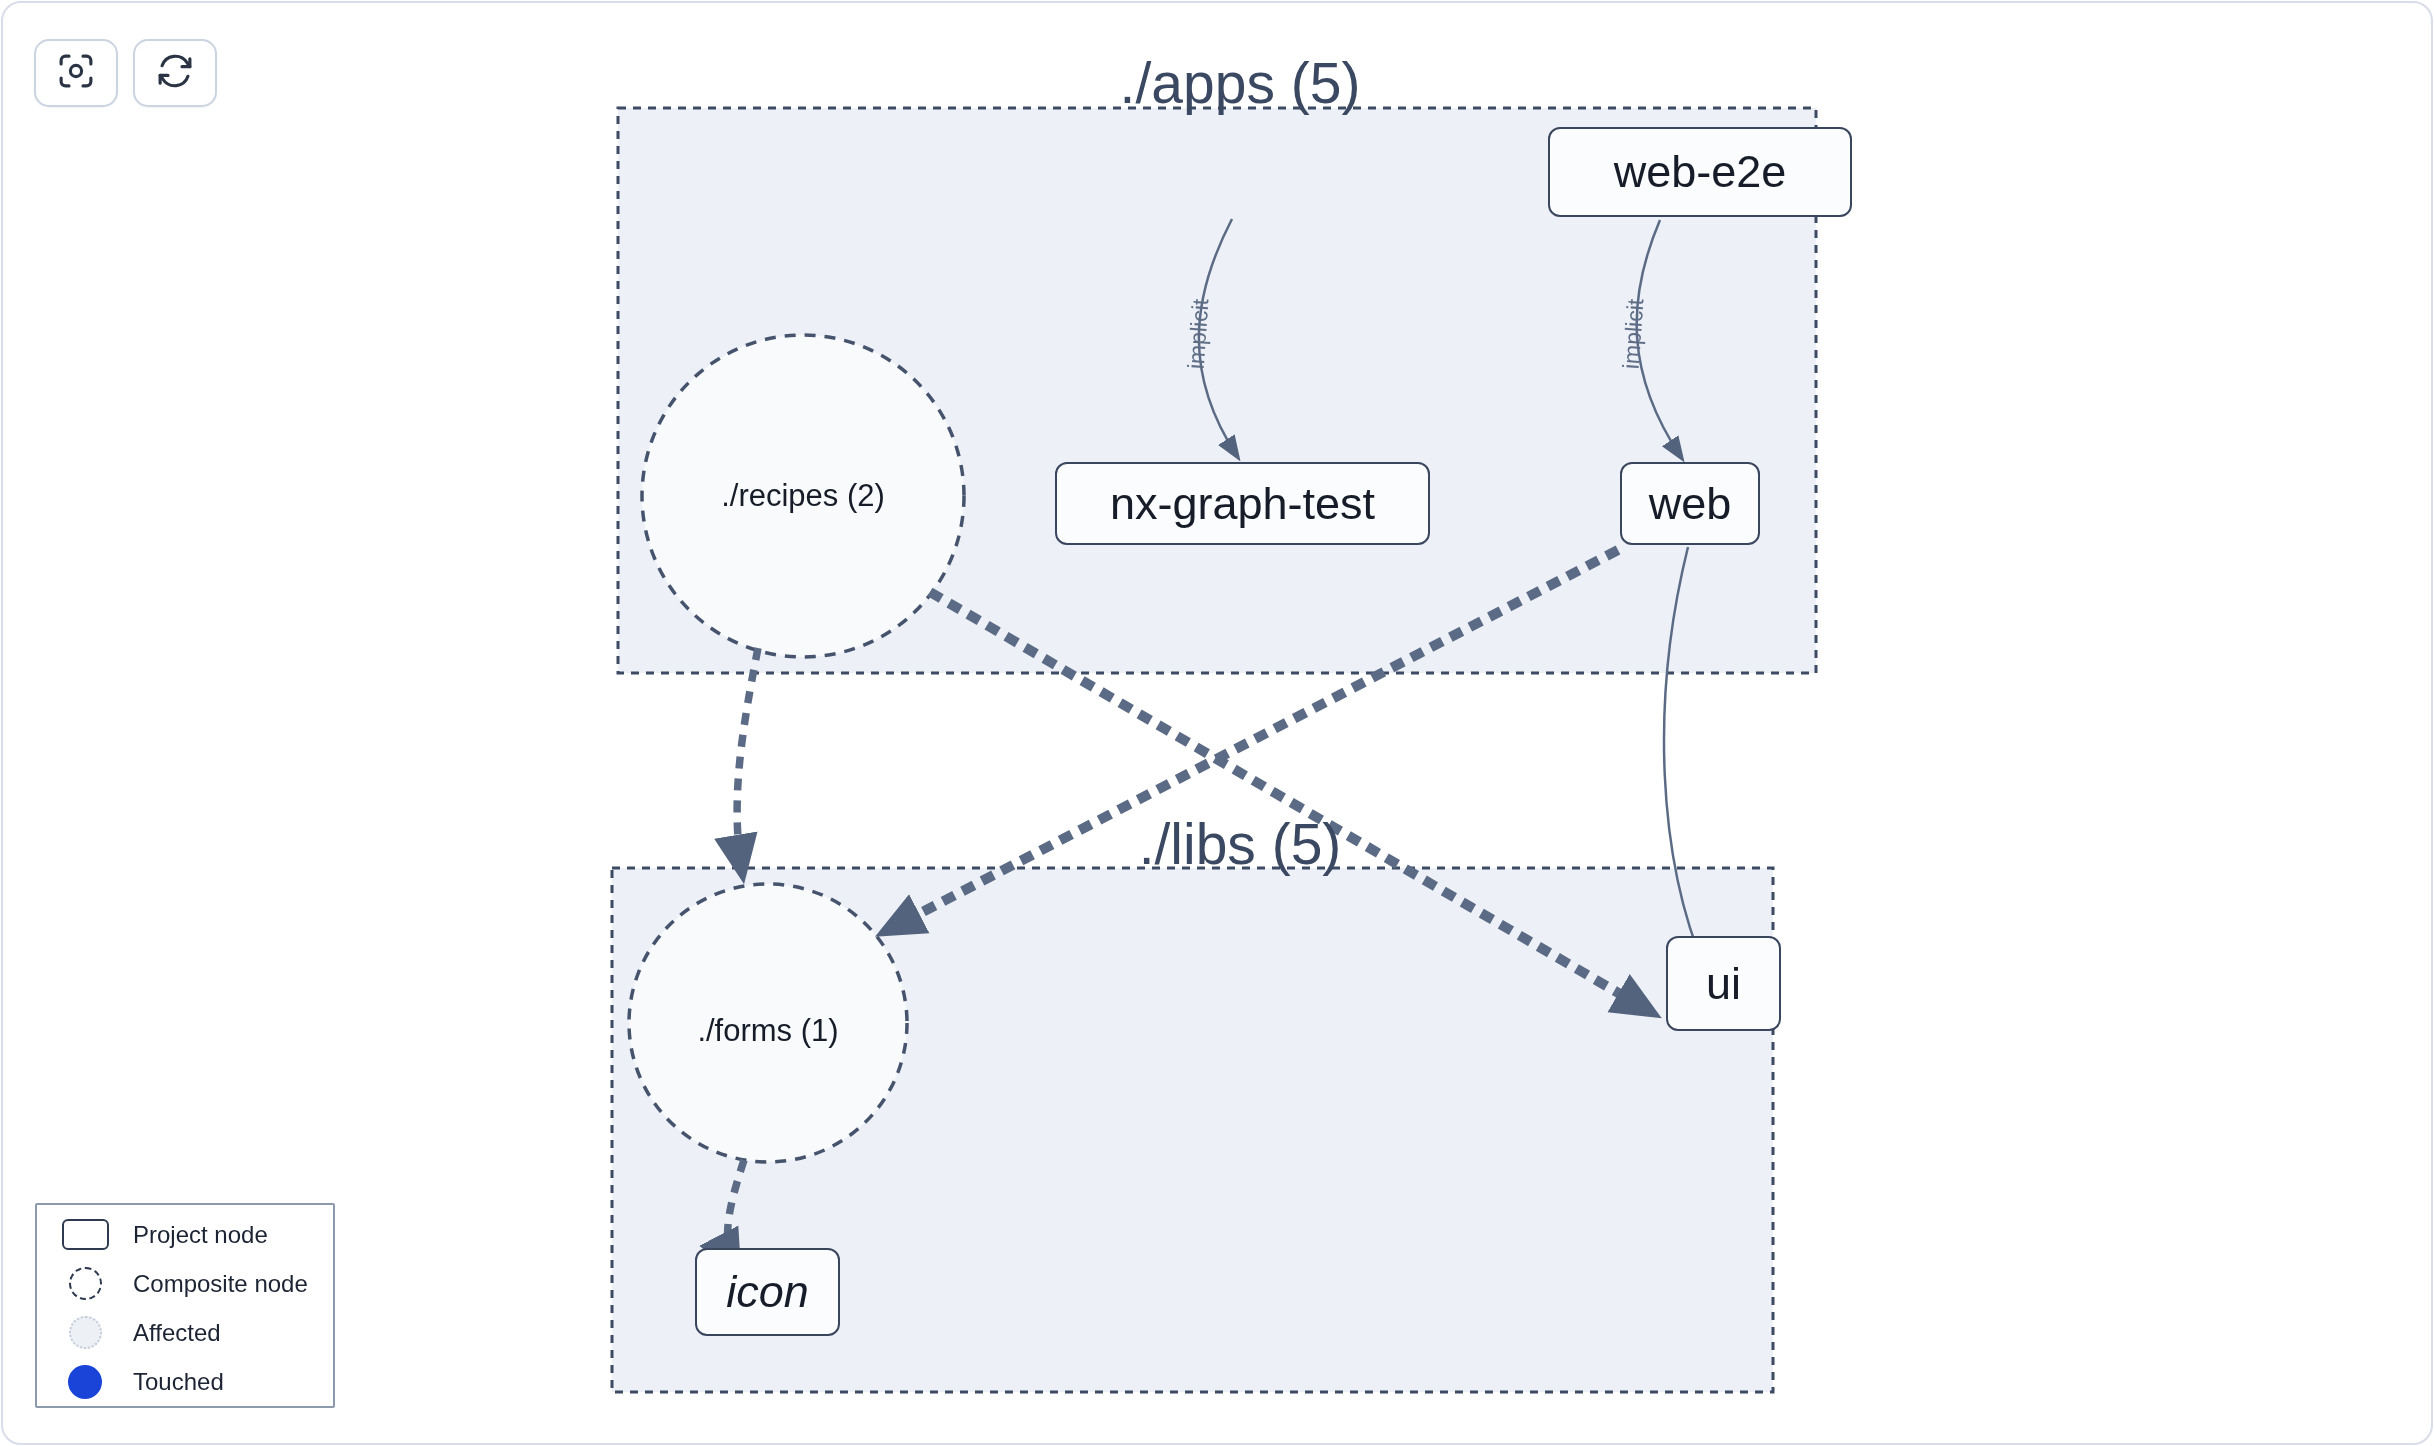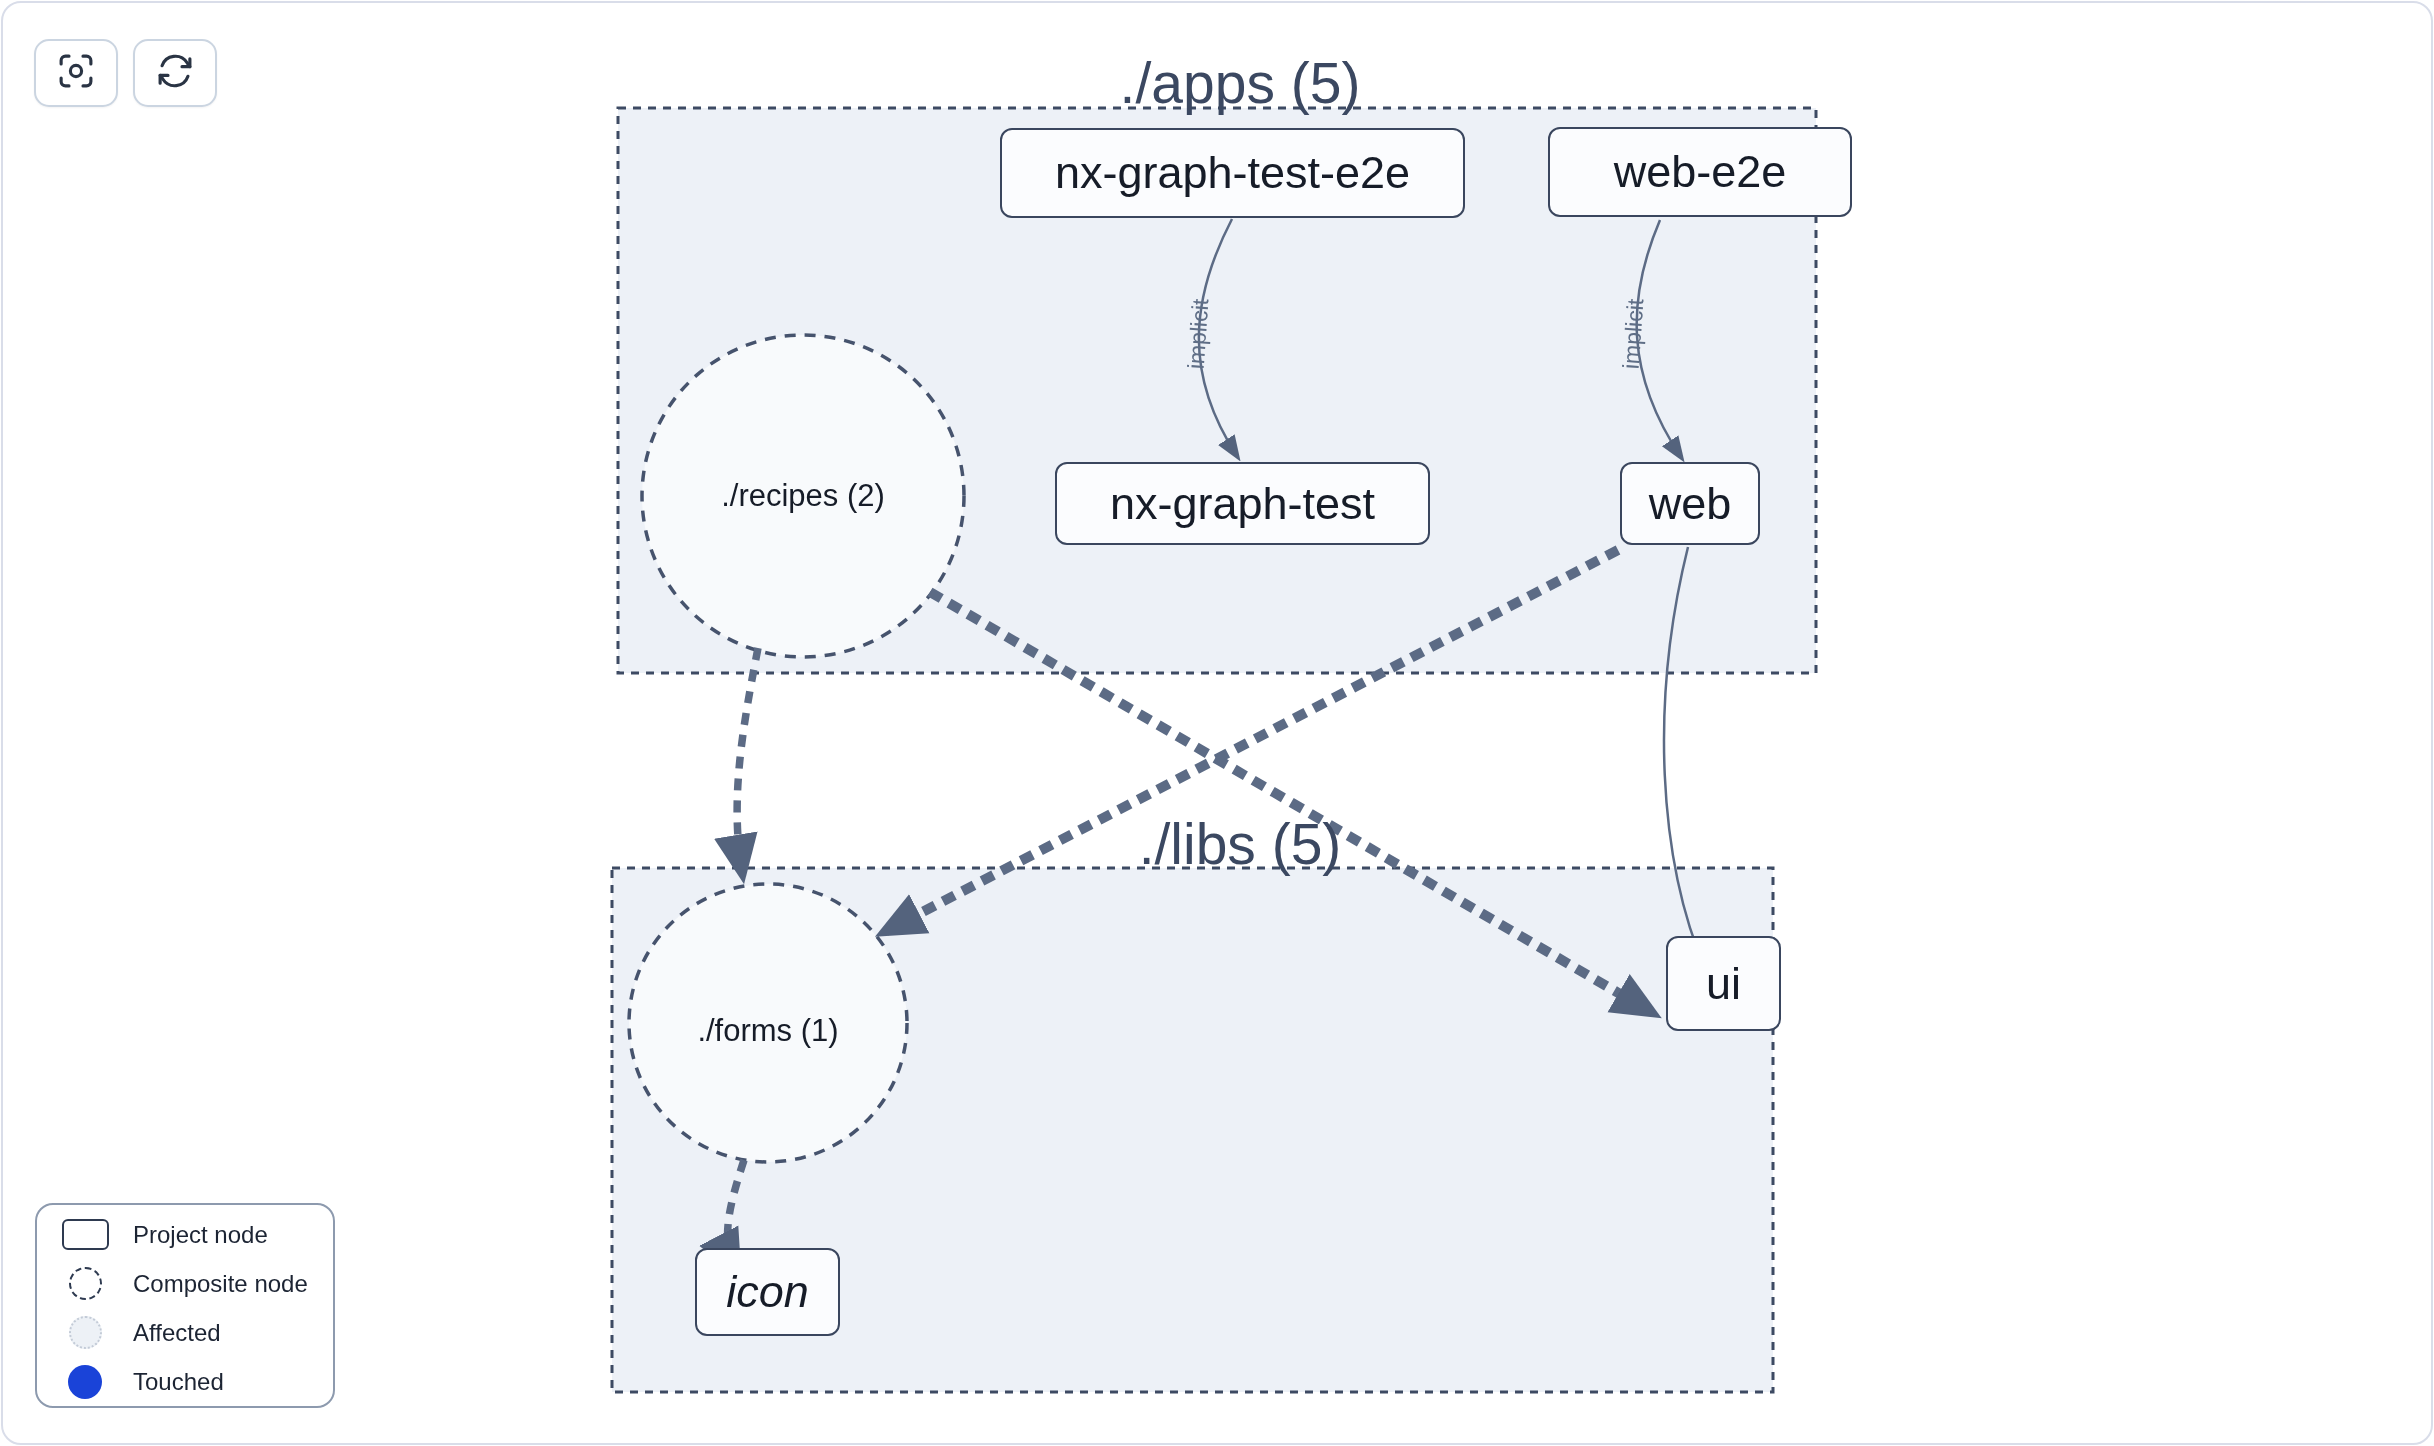--- a/index.html
+++ b/index.html
@@ -36,21 +36,21 @@
   
   .toolbar-btn { position:absolute; z-index:5; width:84px; height:68px; background:#fff;
                  border:2px solid #cbd5e1; border-radius:15px; display:flex; align-items:center;
                  justify-content:center; cursor:pointer; box-shadow:0 1px 2px rgba(15,23,42,.05); }
   .btn-focus   { left:34px;  top:39px; }
   .btn-refresh { left:133px; top:39px; }
   .toolbar-btn svg { width:42px; height:42px; }
 
   
   .legend { position:absolute; z-index:5; left:35px; top:1203px; width:300px; height:205px;
-            background:#fff; border:2px solid #8d9aae; border-radius:18px; padding-top:5px; }
+            background:#fff; border:2px solid #8d9aae; border-radius:2px; padding-top:5px; }
   .legend-row { height:49px; display:flex; align-items:center; }
   .legend-swatch-col { width:96px; display:flex; align-items:center; justify-content:center; flex:none; }
   .legend-label { color:#1c2433; font-size:24px; }
   .sw-project   { width:47px; height:31px; border:2.5px solid #2e3a50; border-radius:6px; background:#fff; }
   .sw-composite { width:33px; height:33px; border:2.5px dashed #2e3a50; border-radius:50%; background:#fff; }
   .sw-affected  { width:33px; height:33px; border:2px dotted #c3cbd7; border-radius:50%; background:#edf1f6; }
 
   
   .frame { position:absolute; z-index:6; inset:1px; border:2px solid #d9dde9; border-radius:20px;
            pointer-events:none; }
@@ -84,21 +84,20 @@
     <path d="M 930 592 L 1651 1012" fill="none" stroke="#5c6b85" stroke-width="10" stroke-dasharray="13 9" marker-end="url(#arr-b)"></path>
     <path d="M 1618 550 L 886 931" fill="none" stroke="#5c6b85" stroke-width="10" stroke-dasharray="13 9" marker-end="url(#arr-b)"></path>
 
     <text transform="translate(1200 334) rotate(-86)" text-anchor="middle" dominant-baseline="middle" font-size="23" fill="#5f6e86">implicit</text>
     <text transform="translate(1635 334) rotate(-86)" text-anchor="middle" dominant-baseline="middle" font-size="23" fill="#5f6e86">implicit</text>
   </svg>
 
   <div class="group-label gl-apps">./apps (5)</div>
   <div class="group-label gl-libs">./libs (5)</div>
 
-  <div class="node n-e2e">nx-graph-test-e2e</div>
   <div class="node n-webe2e">web-e2e</div>
   <div class="node n-nxgt">nx-graph-test</div>
   <div class="node n-web">web</div>
   <div class="node n-ui">ui</div>
   <div class="node n-icon">icon</div>
 
   <div class="circle-label cl-recipes">./recipes (2)</div>
   <div class="circle-label cl-forms">./forms (1)</div>
 
   <div class="toolbar-btn btn-focus">

